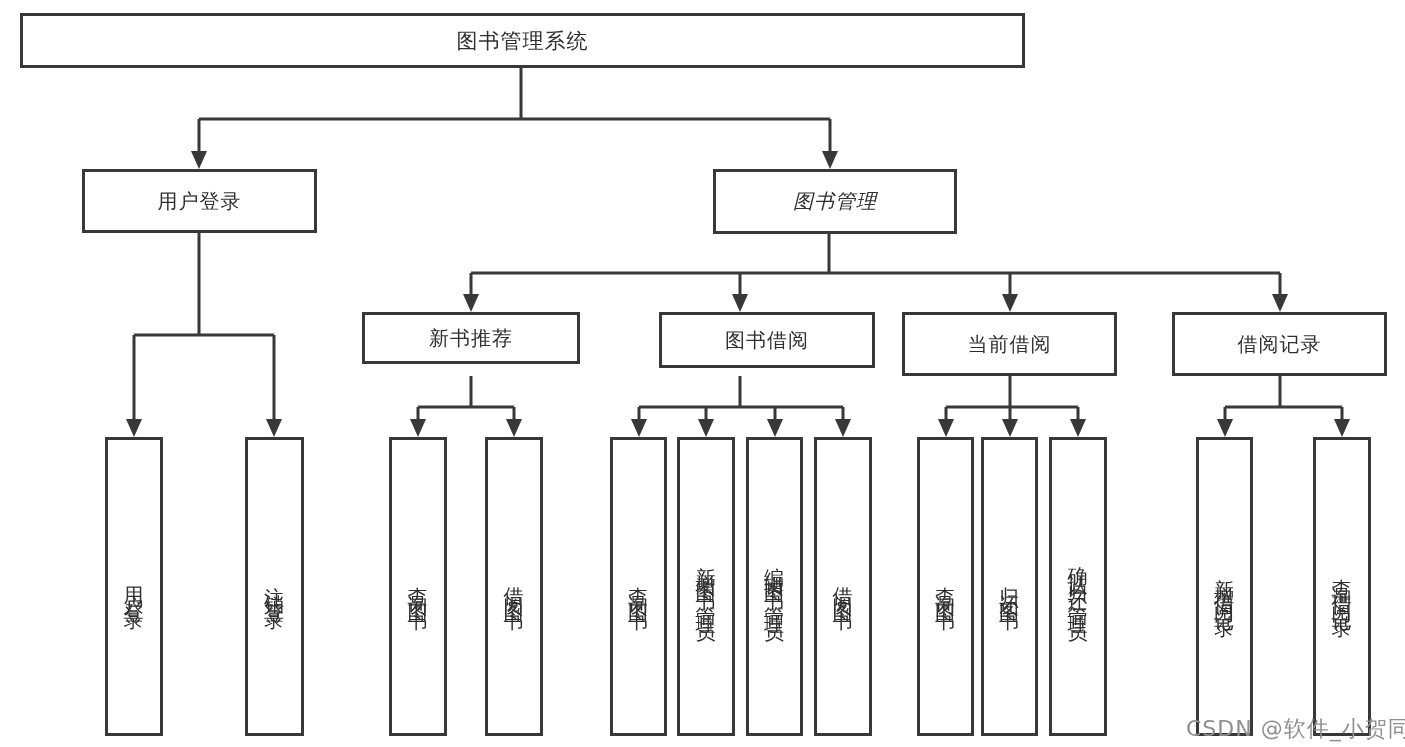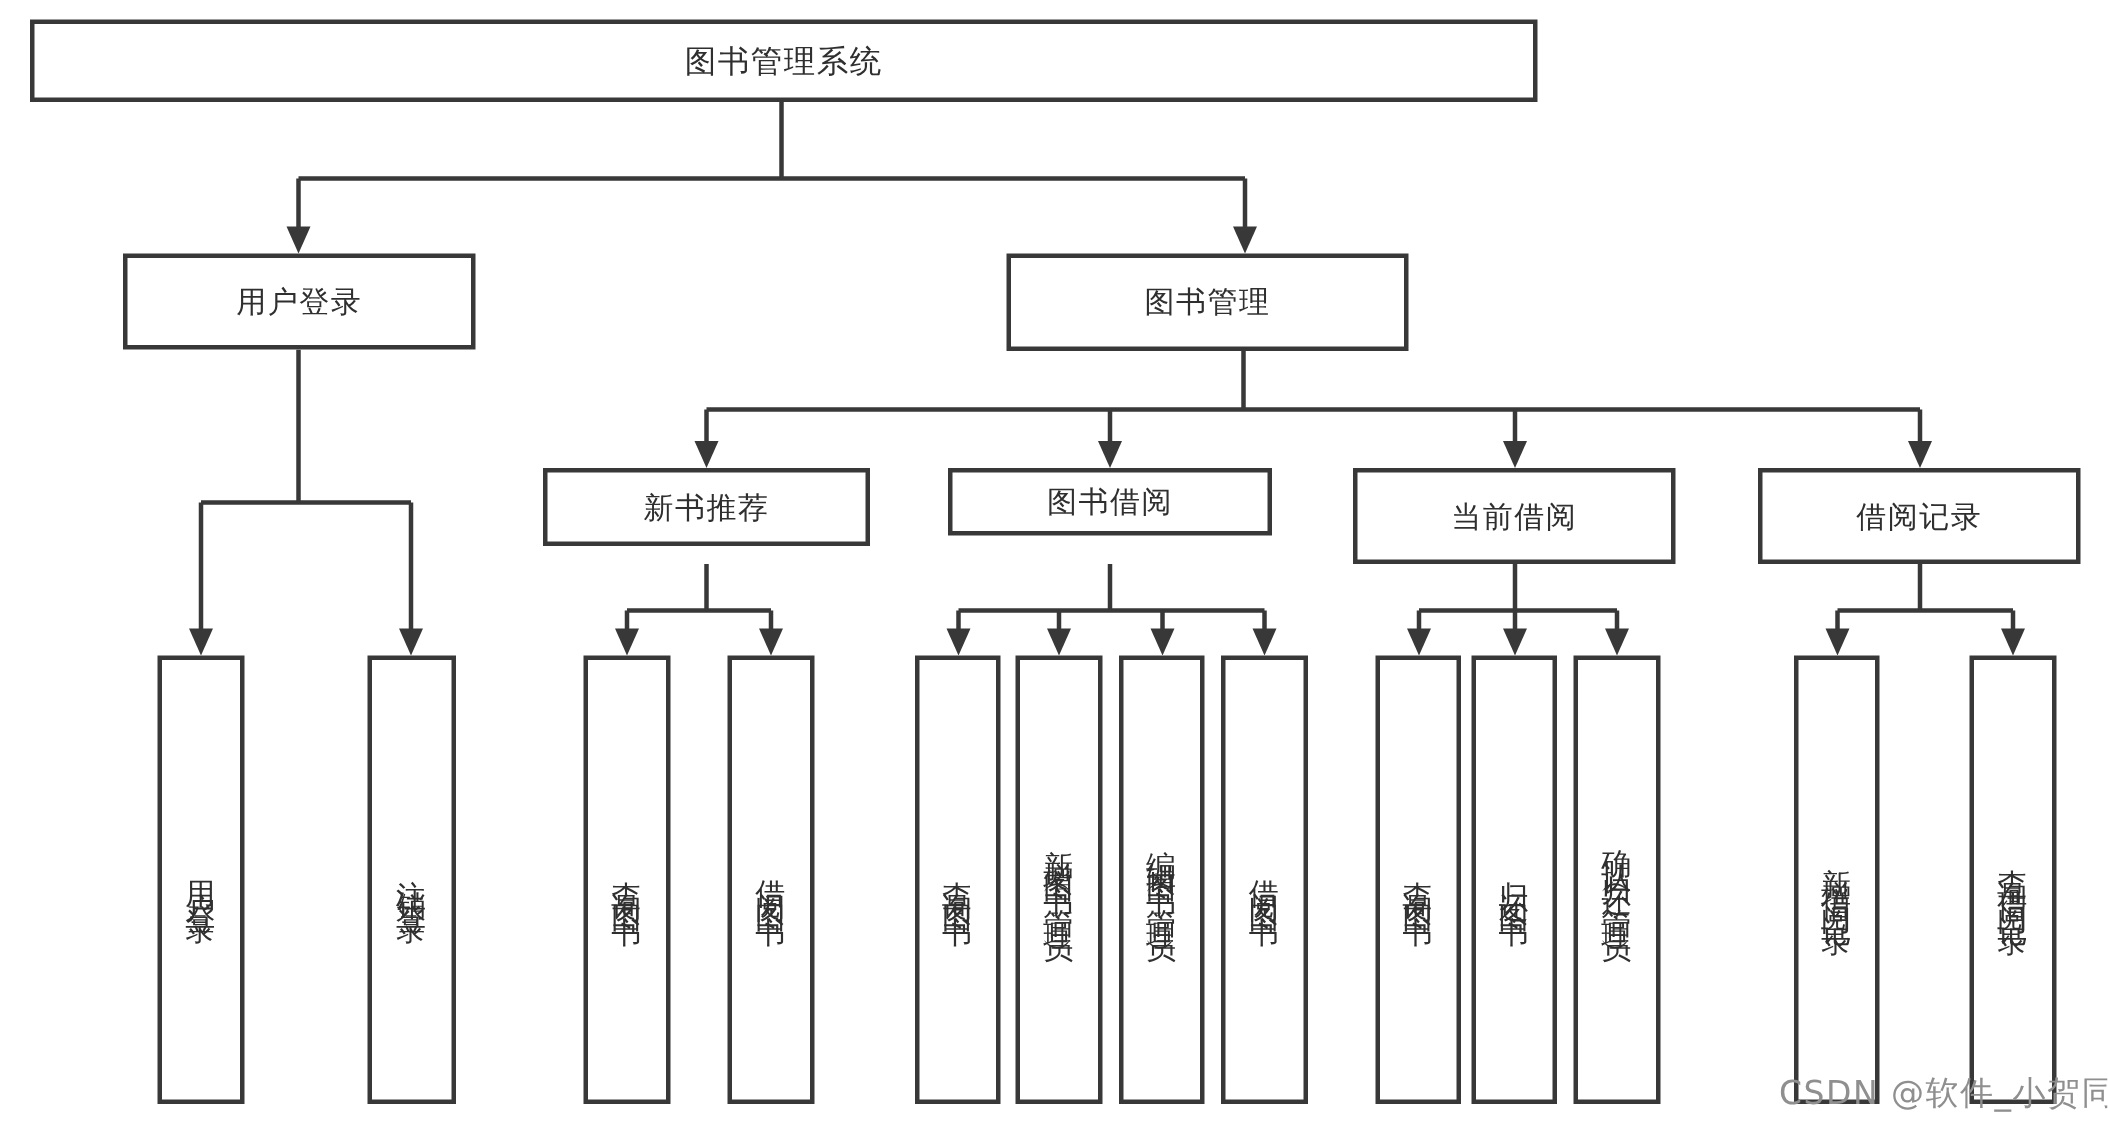--- a/index.html
+++ b/index.html
@@ -66,24 +66,24 @@
     <polygon points="1070,419 1086,419 1078,437"></polygon>
 
     <path d="M1280 376 V407 M1225 407 H1342 M1225 407 V420 M1342 407 V420"></path>
     <polygon points="1217,419 1233,419 1225,437"></polygon>
     <polygon points="1334,419 1350,419 1342,437"></polygon>
   </svg>
 
   <div class="box root" style="left:20px;top:13px;width:1005px;height:55px;">图书管理系统</div>
 
   <div class="box" style="left:82px;top:169px;width:235px;height:64px;">用户登录</div>
-  <div class="box" style="left:671px;top:169px;width:268px;height:65px;">图书管理</div>
+  <div class="box" style="left:713px;top:169px;width:244px;height:65px;font-style:italic;">图书管理</div>
 
   <div class="box" style="left:362px;top:312px;width:218px;height:52px;">新书推荐</div>
-  <div class="box" style="left:632px;top:312px;width:216px;height:45px;">图书借阅</div>
+  <div class="box" style="left:659px;top:312px;width:216px;height:56px;">图书借阅</div>
   <div class="box" style="left:902px;top:312px;width:215px;height:64px;">当前借阅</div>
   <div class="box" style="left:1172px;top:312px;width:215px;height:64px;">借阅记录</div>
 
   <div class="col" style="left:105px;top:437px;width:58px;height:299px;">
     <span>用户登录</span>
   </div>
   <div class="col" style="left:245px;top:437px;width:59px;height:299px;">
     <span>注销登录</span>
   </div>
 

